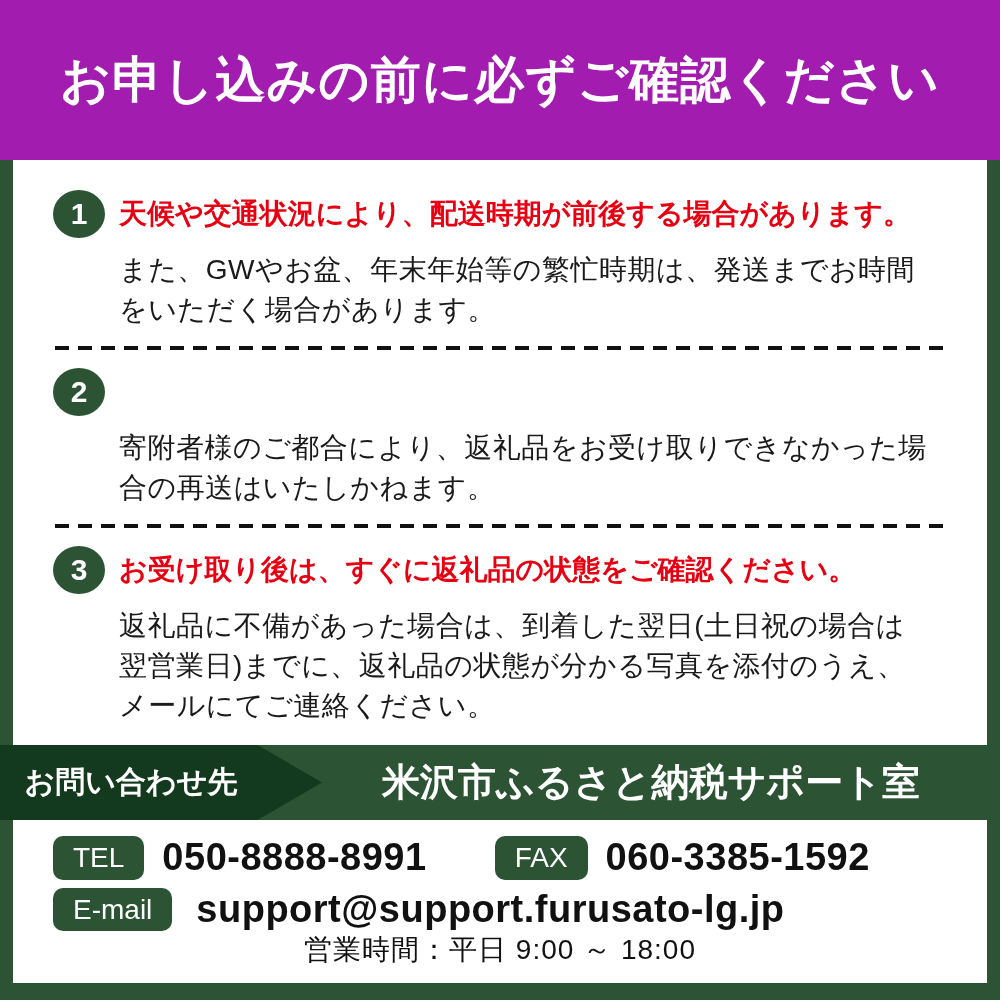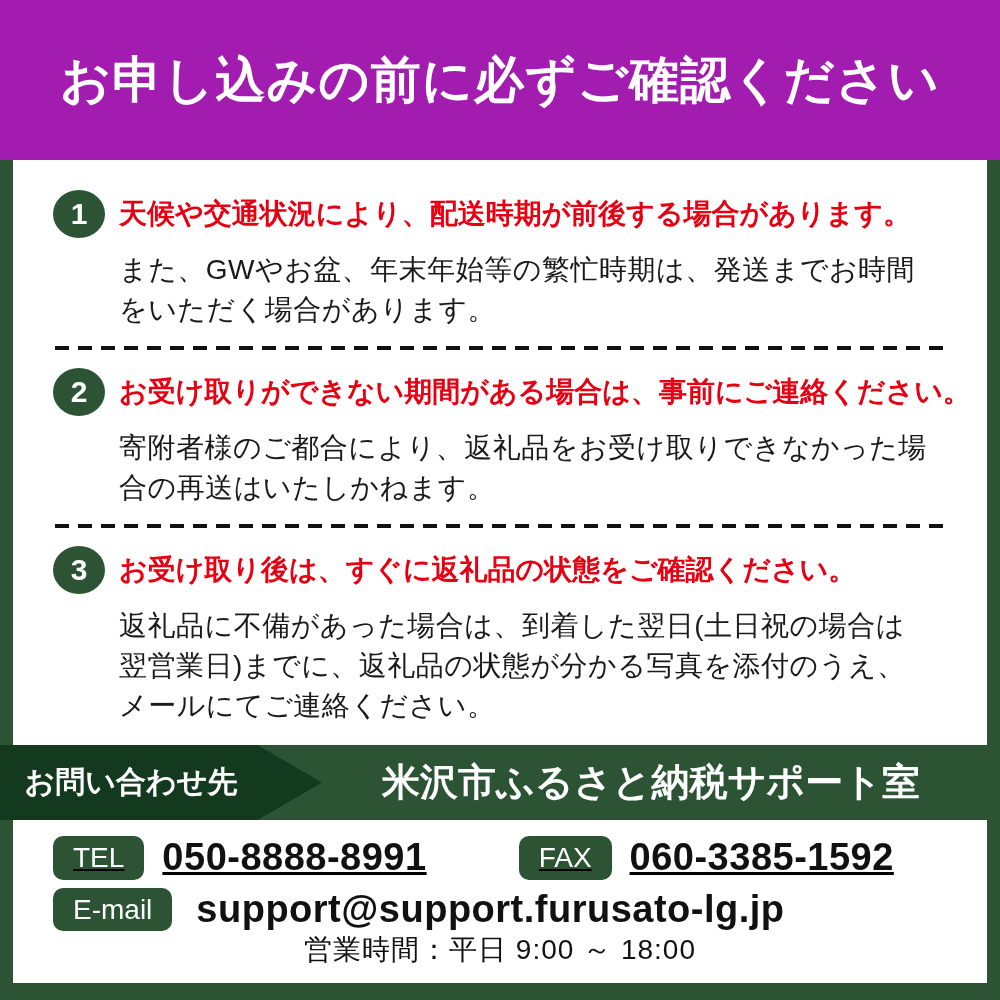--- a/index.html
+++ b/index.html
@@ -95,21 +95,21 @@
   .details {
     flex: 0 0 163px;
     background: #ffffff;
     border-left: 13px solid #2b5334;
     border-right: 13px solid #2b5334;
     padding: 16px 40px 0 40px;
   }
   .detail-row {
     display: flex; align-items: center;
   }
-  .telfax-row { gap: 92px; text-decoration: underline; }
+  .telfax-row { gap: 68px; }
   .detail-group {
     display: flex; align-items: center; gap: 18px;
   }
   .badge {
     background: #2b5334;
     color: #ffffff;
     font-size: 28px; font-weight: 500;
     border-radius: 10px;
     padding: 5px 20px;
     line-height: 1.2;
@@ -151,21 +151,20 @@
       </div>
       <p class="notice-body">また、GWやお盆、年末年始等の繁忙時期は、発送までお時間
 をいただく場合があります。</p>
     </section>
 
     <div class="divider"></div>
 
     <section class="notice">
       <div class="notice-row">
         <span class="num-badge">2</span>
-        <span class="notice-heading">お受け取りができない期間がある場合は、事前にご連絡ください。</span>
       </div>
       <p class="notice-body">寄附者様のご都合により、返礼品をお受け取りできなかった場
 合の再送はいたしかねます。</p>
     </section>
 
     <div class="divider"></div>
 
     <section class="notice">
       <div class="notice-row">
         <span class="num-badge">3</span>

